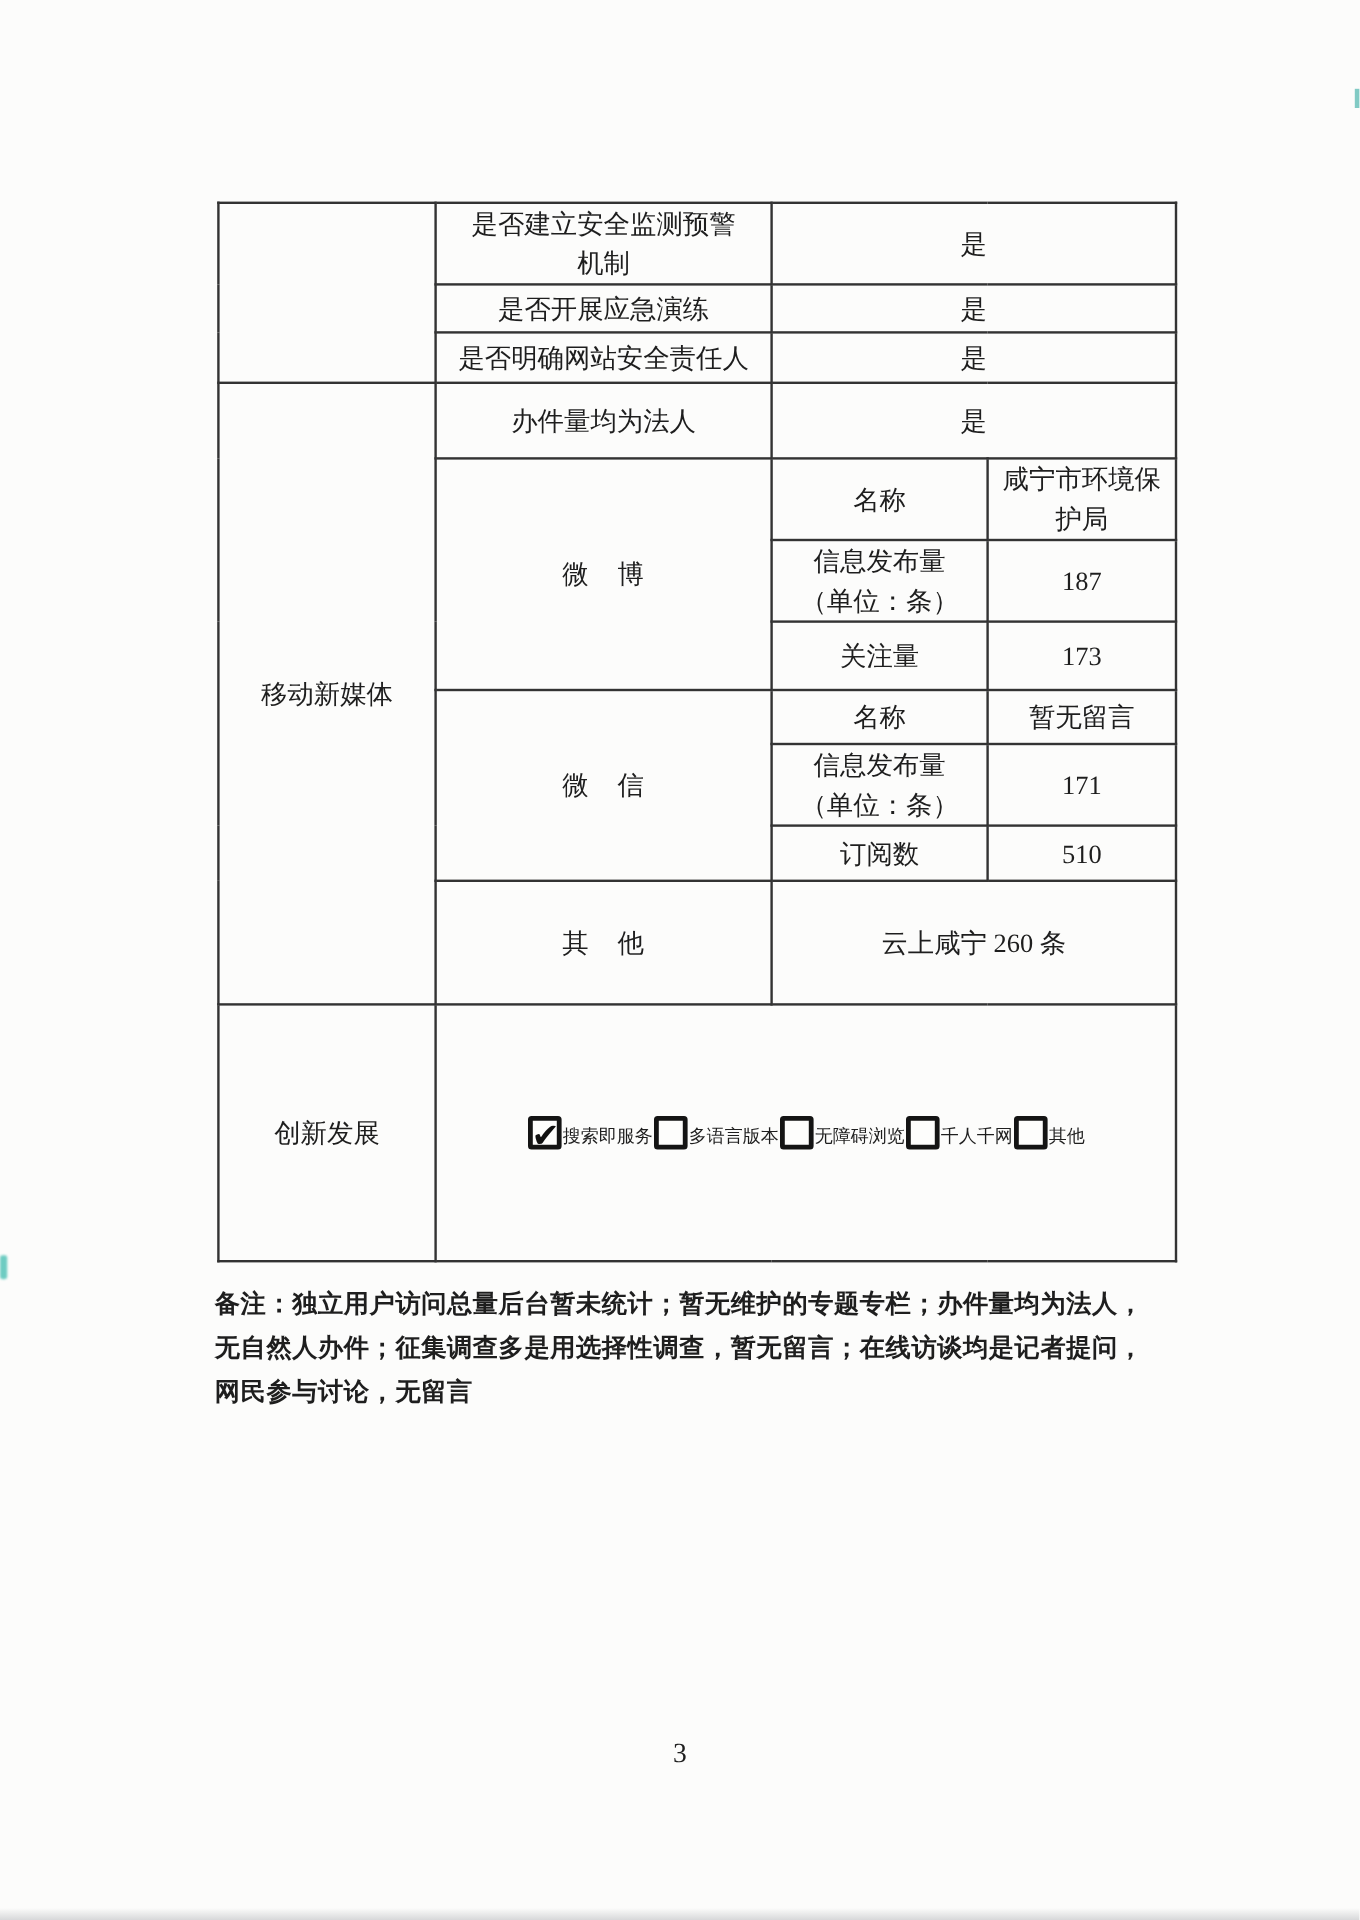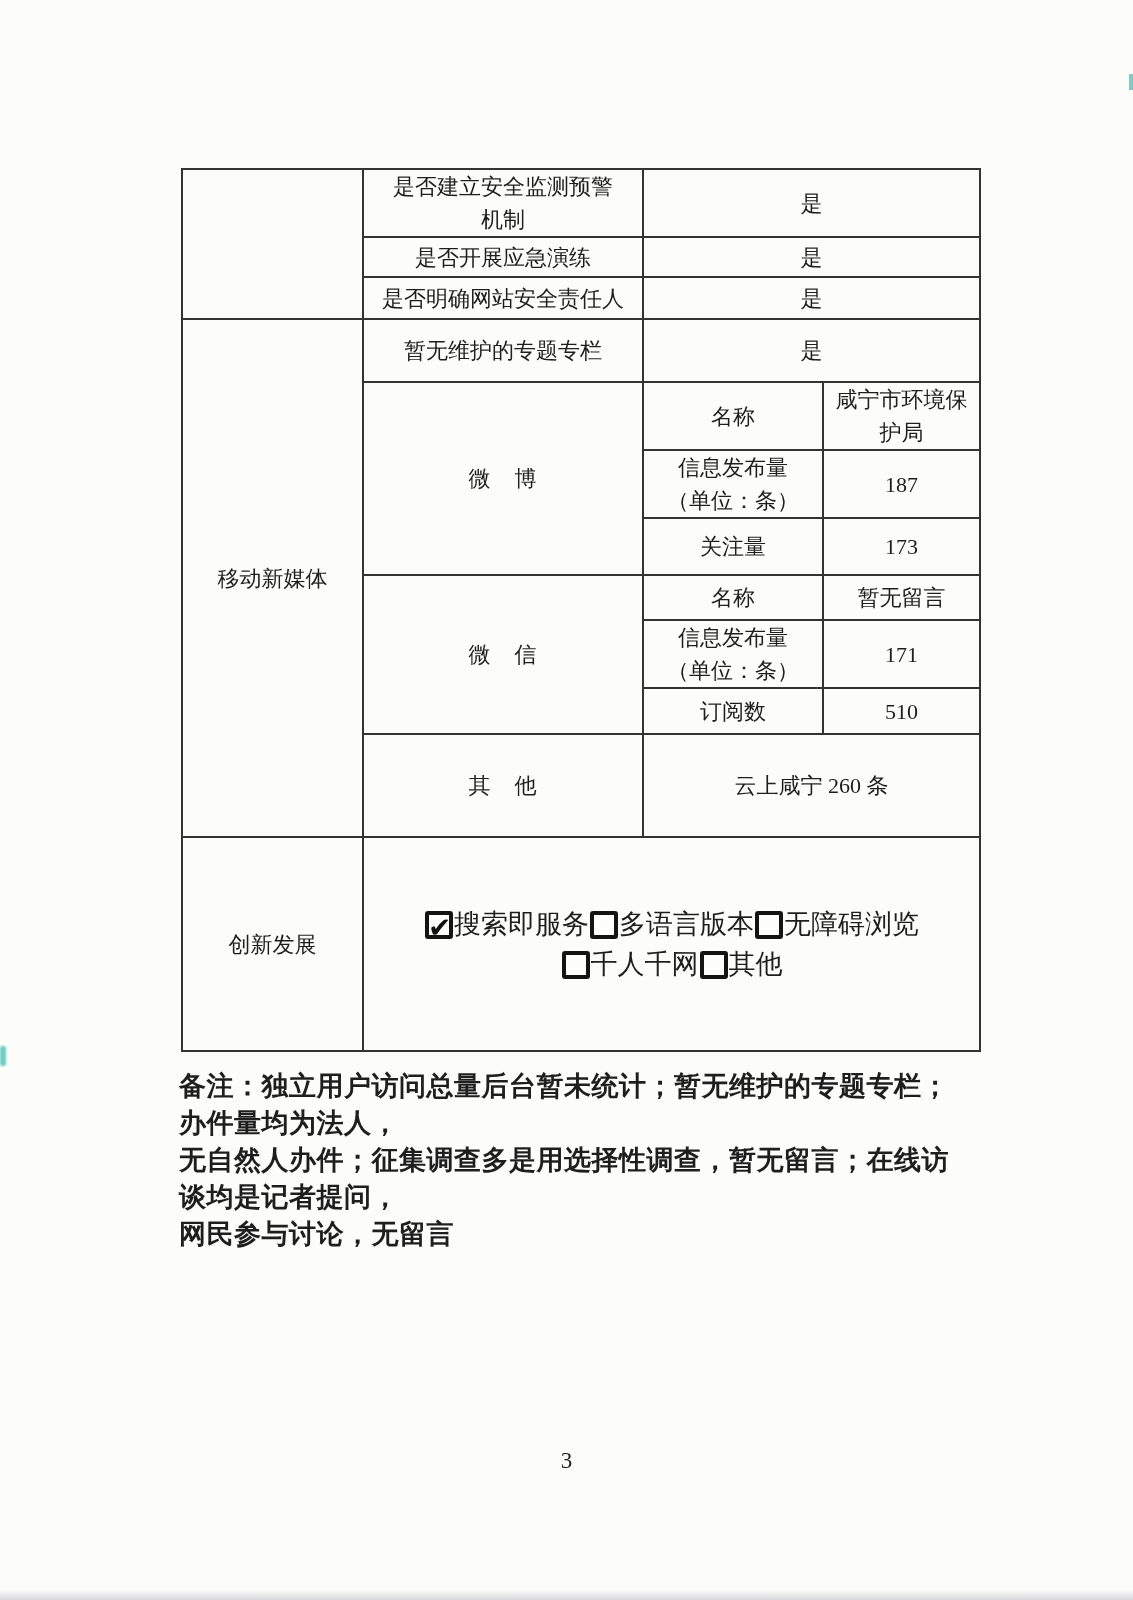--- a/index.html
+++ b/index.html
@@ -46,25 +46,25 @@
     border:4px solid #141414;border-radius:3px;
     vertical-align:-6px;position:relative;margin:0 1px;
     background:#fdfdfc;
   }
   .cb[data-checked="true"]::after{
     content:"✔";
     position:absolute;left:-1px;top:-8px;
     font-size:28px;font-weight:bold;color:#101010;
     font-family:"DejaVu Sans",sans-serif;
   }
-  .cb-label{font-size:27px;}
+  .cb-label{font-size:15px;}
   
   .note{
     position:absolute;left:179px;top:1068px;width:786px;
-    font-size:27px;font-weight:bold;line-height:37px;
+    font-size:21px;font-weight:bold;line-height:37px;
     white-space:pre-line;letter-spacing:.5px;
   }
   
   .page-number{
     position:absolute;left:0;top:1448px;width:100%;
     text-align:center;font-size:23px;
   }
 </style>
 </head>
 <body>
@@ -86,21 +86,21 @@
   <tr style="height:40px">
     <td>是否开展应急演练</td>
     <td colspan="2">是</td>
   </tr>
   <tr style="height:42px">
     <td>是否明确网站安全责任人</td>
     <td colspan="2">是</td>
   </tr>
   <tr style="height:63px">
     <td rowspan="8">移动新媒体</td>
-    <td>暂无维护的专题专栏</td>
+    <td>办件量均为法人</td>
     <td colspan="2">是</td>
   </tr>
   <tr style="height:67px">
     <td rowspan="3" class="spread">微　博</td>
     <td>名称</td>
     <td class="pre">咸宁市环境保
 护局</td>
   </tr>
   <tr style="height:66px">
     <td class="left-block">信息发布量

